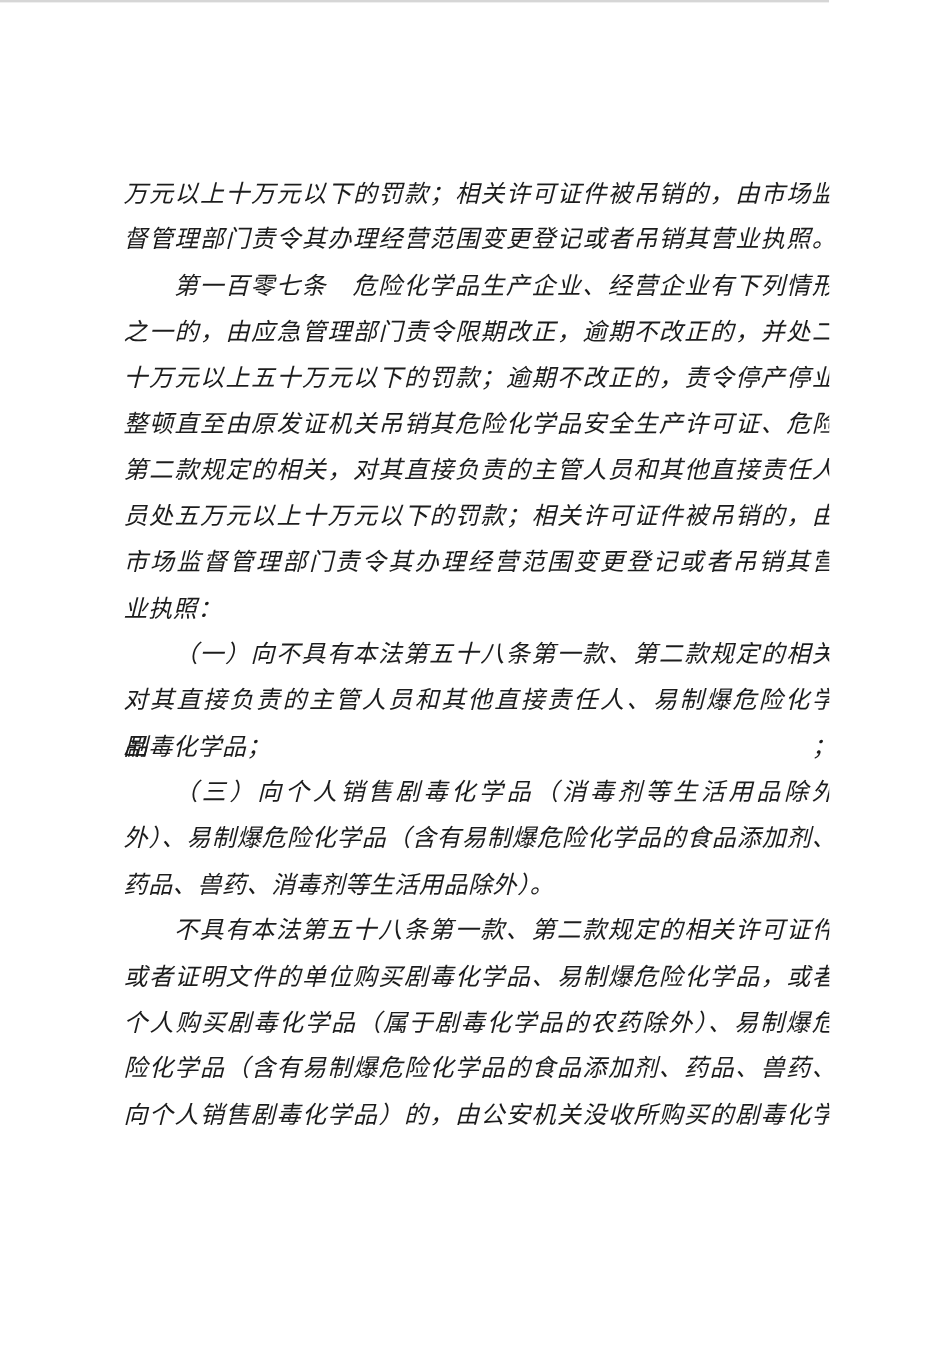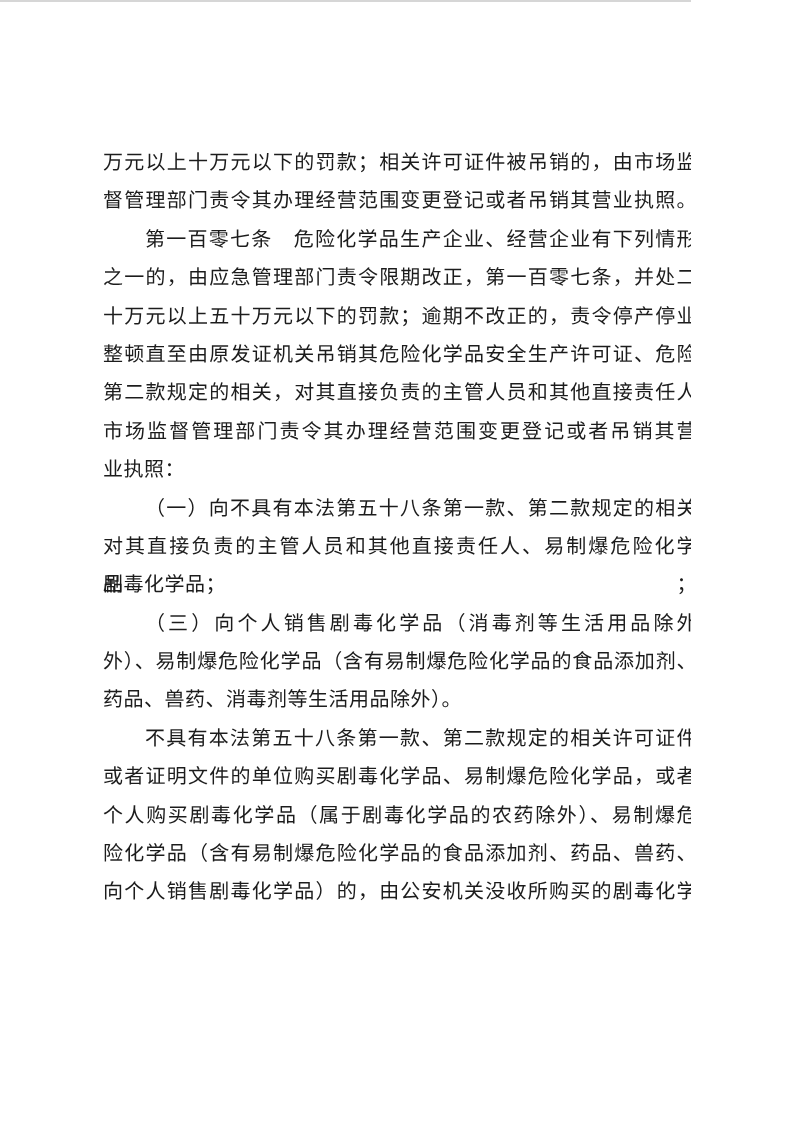--- a/index.html
+++ b/index.html
@@ -7,20 +7,21 @@
     padding: 0;
     background: #ffffff;
   }
   .page {
     position: relative;
     width: 691px;
     height: 1122px;
     background: #ffffff;
     overflow: hidden;
     font-family: "Liberation Serif", "DejaVu Serif", serif;
+    font-style: italic;
   }
   .page-top-edge {
     position: absolute;
     top: 0; left: 0;
     width: 100%;
     height: 2px;
     background: #d6d6d6;
   }
   .text-block {
     position: absolute;
@@ -49,24 +50,25 @@
 </head>
 <body>
 
 <div class="page">
   <div class="page-top-edge"></div>
 
   <div class="text-block">
     <div class="line fill">万元以上十万元以下的罚款；相关许可证件被吊销的，由市场监</div>
     <div class="line fill">督管理部门责令其办理经营范围变更登记或者吊销其营业执照。</div>
     <div class="line fill indent">第一百零七条　危险化学品生产企业、经营企业有下列情形</div>
-    <div class="line fill">之一的，由应急管理部门责令限期改正，第一百零七条，并处二</div>
+    <div class="line fill">之一的，由应急管理部门责令限期改正，逾期不改正的，并处二</div>
     <div class="line fill">十万元以上五十万元以下的罚款；逾期不改正的，责令停产停业</div>
     <div class="line fill">整顿直至由原发证机关吊销其危险化学品安全生产许可证、危险</div>
     <div class="line fill">第二款规定的相关，对其直接负责的主管人员和其他直接责任人</div>
+    <div class="line fill">员处五万元以上十万元以下的罚款；相关许可证件被吊销的，由</div>
     <div class="line fill">市场监督管理部门责令其办理经营范围变更登记或者吊销其营</div>
     <div class="line">业执照：</div>
     <div class="line fill indent">（一）向不具有本法第五十八条第一款、第二款规定的相关</div>
     <div class="line fill">对其直接负责的主管人员和其他直接责任人、易制爆危险化学品；</div>
     <div class="line">剧毒化学品；</div>
     <div class="line fill indent">（三）向个人销售剧毒化学品（消毒剂等生活用品除外</div>
     <div class="line fill">外）、易制爆危险化学品（含有易制爆危险化学品的食品添加剂、</div>
     <div class="line">药品、兽药、消毒剂等生活用品除外）。</div>
     <div class="line fill indent">不具有本法第五十八条第一款、第二款规定的相关许可证件</div>
     <div class="line fill">或者证明文件的单位购买剧毒化学品、易制爆危险化学品，或者</div>

